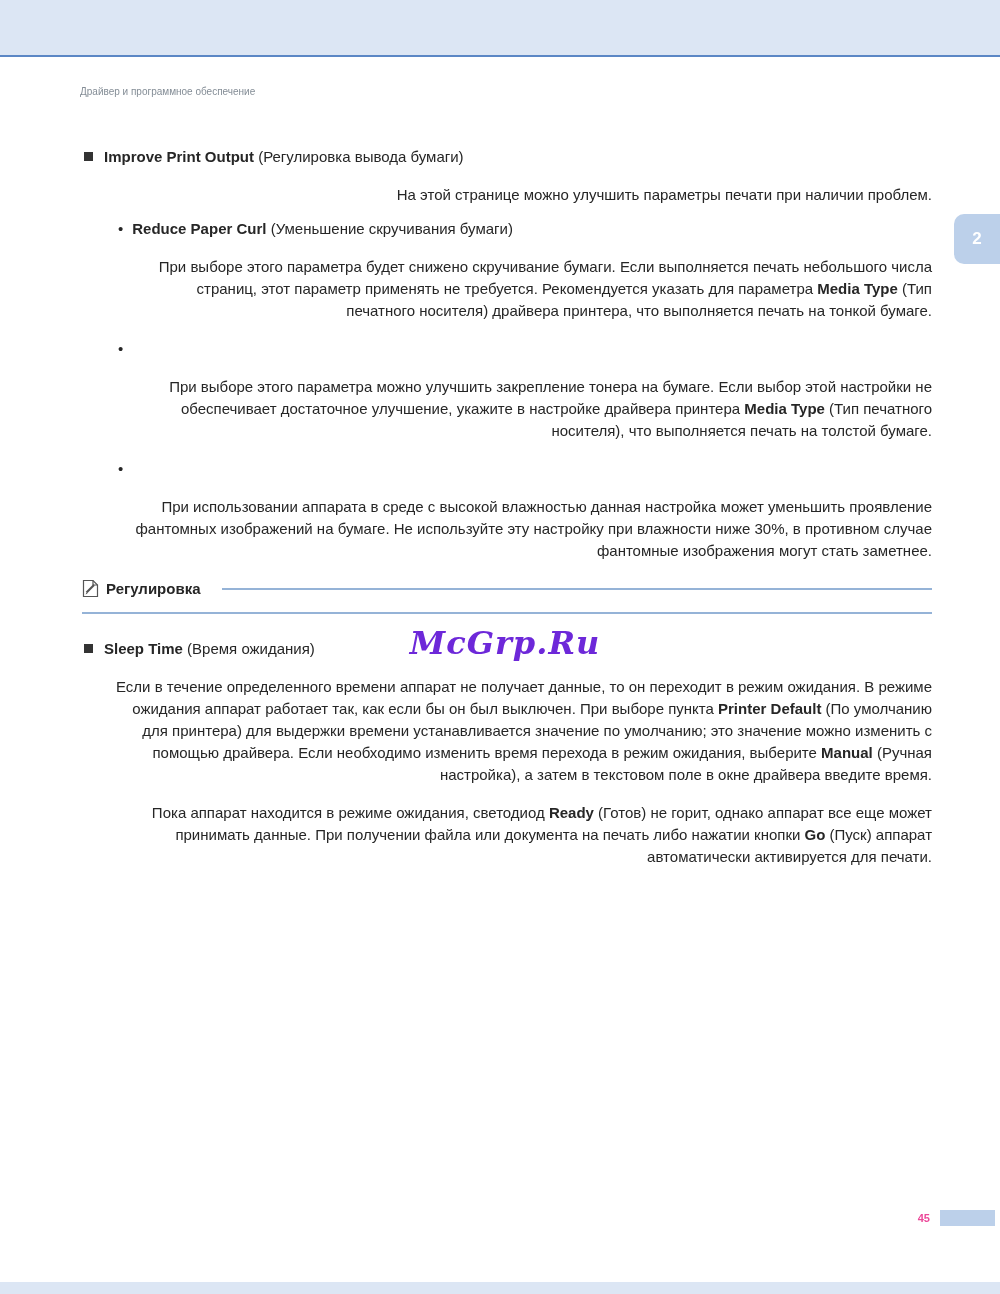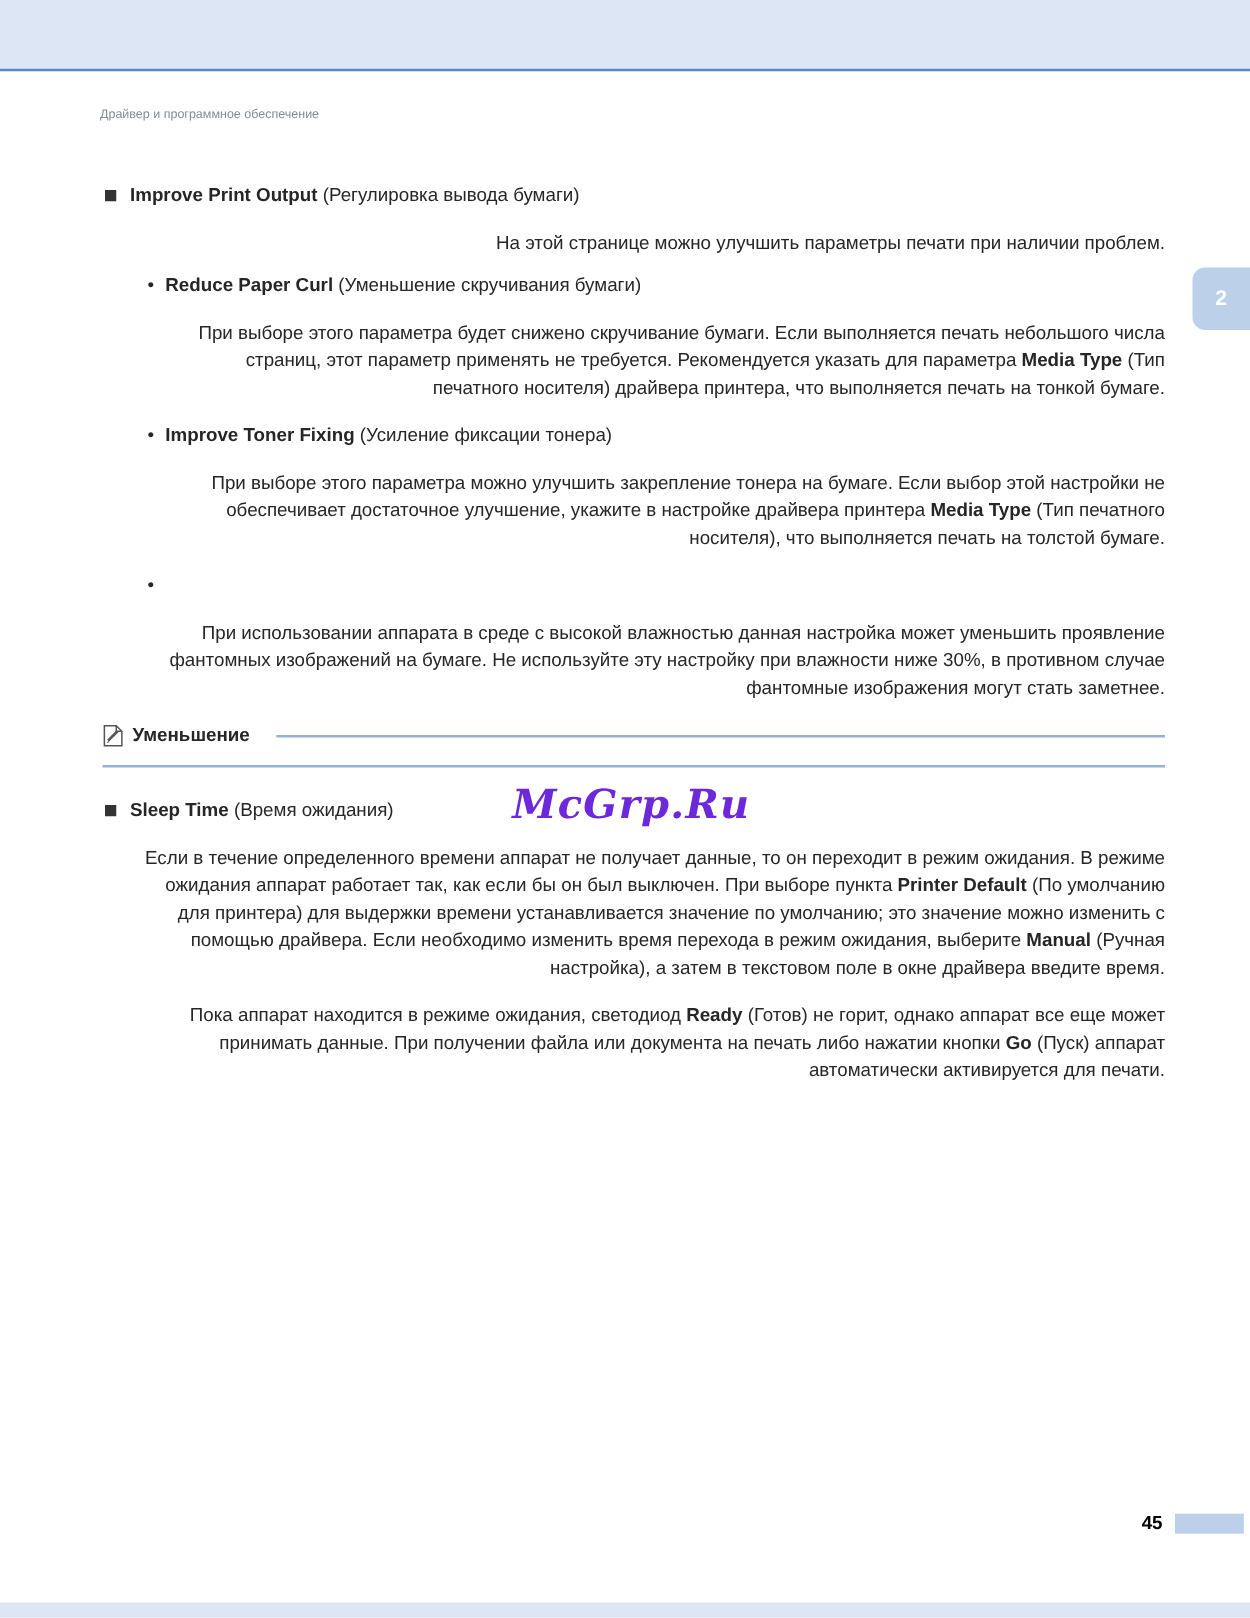--- a/index.html
+++ b/index.html
@@ -66,21 +66,21 @@
     font-style: italic; font-weight: bold;
     font-size: 32px; color: #6d28d9;
     letter-spacing: 1px;
     white-space: nowrap;
   }
 
   .page-footer {
     position: absolute; top: 1210px; right: 5px;
     display: flex; align-items: center;
   }
-  .page-number { font-weight: bold; font-size: 15px; color: #000000; }
+  .page-number { font-weight: bold; font-size: 11px; color: #ec4899; }
   .footer-bar { width: 55px; height: 16px; background: #bcd0ea; margin-left: 10px; }
 </style>
 </head>
 <body>
 
 <div class="top-band"></div>
 
 <div class="running-header">Драйвер и программное обеспечение</div>
 
 <div class="chapter-tab">2</div>
@@ -94,40 +94,39 @@
   <p class="ind1"><span>На этой странице можно улучшить параметры печати при наличии проблем.</span></p>
 
   <div class="bullet-item">
     <span class="bullet">•</span>
     <span><b>Reduce Paper Curl</b><span> (Уменьшение скручивания бумаги)</span></span>
   </div>
   <p class="ind2"><span>При выборе этого параметра будет снижено скручивание бумаги. Если выполняется печать небольшого числа страниц, этот параметр применять не требуется. Рекомендуется указать для параметра </span><b>Media Type</b><span> (Тип печатного носителя) драйвера принтера, что выполняется печать на тонкой бумаге.</span></p>
 
   <div class="bullet-item">
     <span class="bullet">•</span>
-    <span><b>Improve Toner Fixing</b><span> (Усиление фиксации тонера)</span></span>
   </div>
   <p class="ind2"><span>При выборе этого параметра можно улучшить закрепление тонера на бумаге. Если выбор этой настройки не обеспечивает достаточное улучшение, укажите в настройке драйвера принтера </span><b>Media Type</b><span> (Тип печатного носителя), что выполняется печать на толстой бумаге.</span></p>
 
   <div class="bullet-item">
     <span class="bullet">•</span>
   </div>
   <p class="ind2"><span>При использовании аппарата в среде с высокой влажностью данная настройка может уменьшить проявление фантомных изображений на бумаге. Не используйте эту настройку при влажности ниже 30%, в противном случае фантомные изображения могут стать заметнее.</span></p>
 
   <div class="note">
     <div class="note-head">
       <span class="note-icon">
         <svg width="17" height="19" viewBox="0 0 17 19">
           <path d="M1.5 1.5 h9.5 l4.5 4.5 v11.5 h-14 z" fill="#ffffff" stroke="#555555" stroke-width="1.2"></path>
           <path d="M11 1.5 v4.5 h4.5" fill="none" stroke="#555555" stroke-width="1.2"></path>
           <line x1="4.5" y1="13.5" x2="12" y2="6" stroke="#555555" stroke-width="2.2"></line>
           <path d="M3.5 15.5 l1 -2 l1 1 z" fill="#555555"></path>
         </svg>
       </span>
-      <span class="note-label">Уменьшение</span>
+      <span class="note-label">Регулировка</span>
       <span class="note-rule"></span>
     </div>
     <div class="note-bottom-rule"></div>
   </div>
 
   <div class="sq-item sleep">
     <span class="sq"></span>
     <span><b>Sleep Time</b><span> (Время ожидания)</span></span>
   </div>
   <p class="ind1"><span>Если в течение определенного времени аппарат не получает данные, то он переходит в режим ожидания. В режиме ожидания аппарат работает так, как если бы он был выключен. При выборе пункта </span><b>Printer Default</b><span> (По умолчанию для принтера) для выдержки времени устанавливается значение по умолчанию; это значение можно изменить с помощью драйвера. Если необходимо изменить время перехода в режим ожидания, выберите </span><b>Manual</b><span> (Ручная настройка), а затем в текстовом поле в окне драйвера введите время.</span></p>

